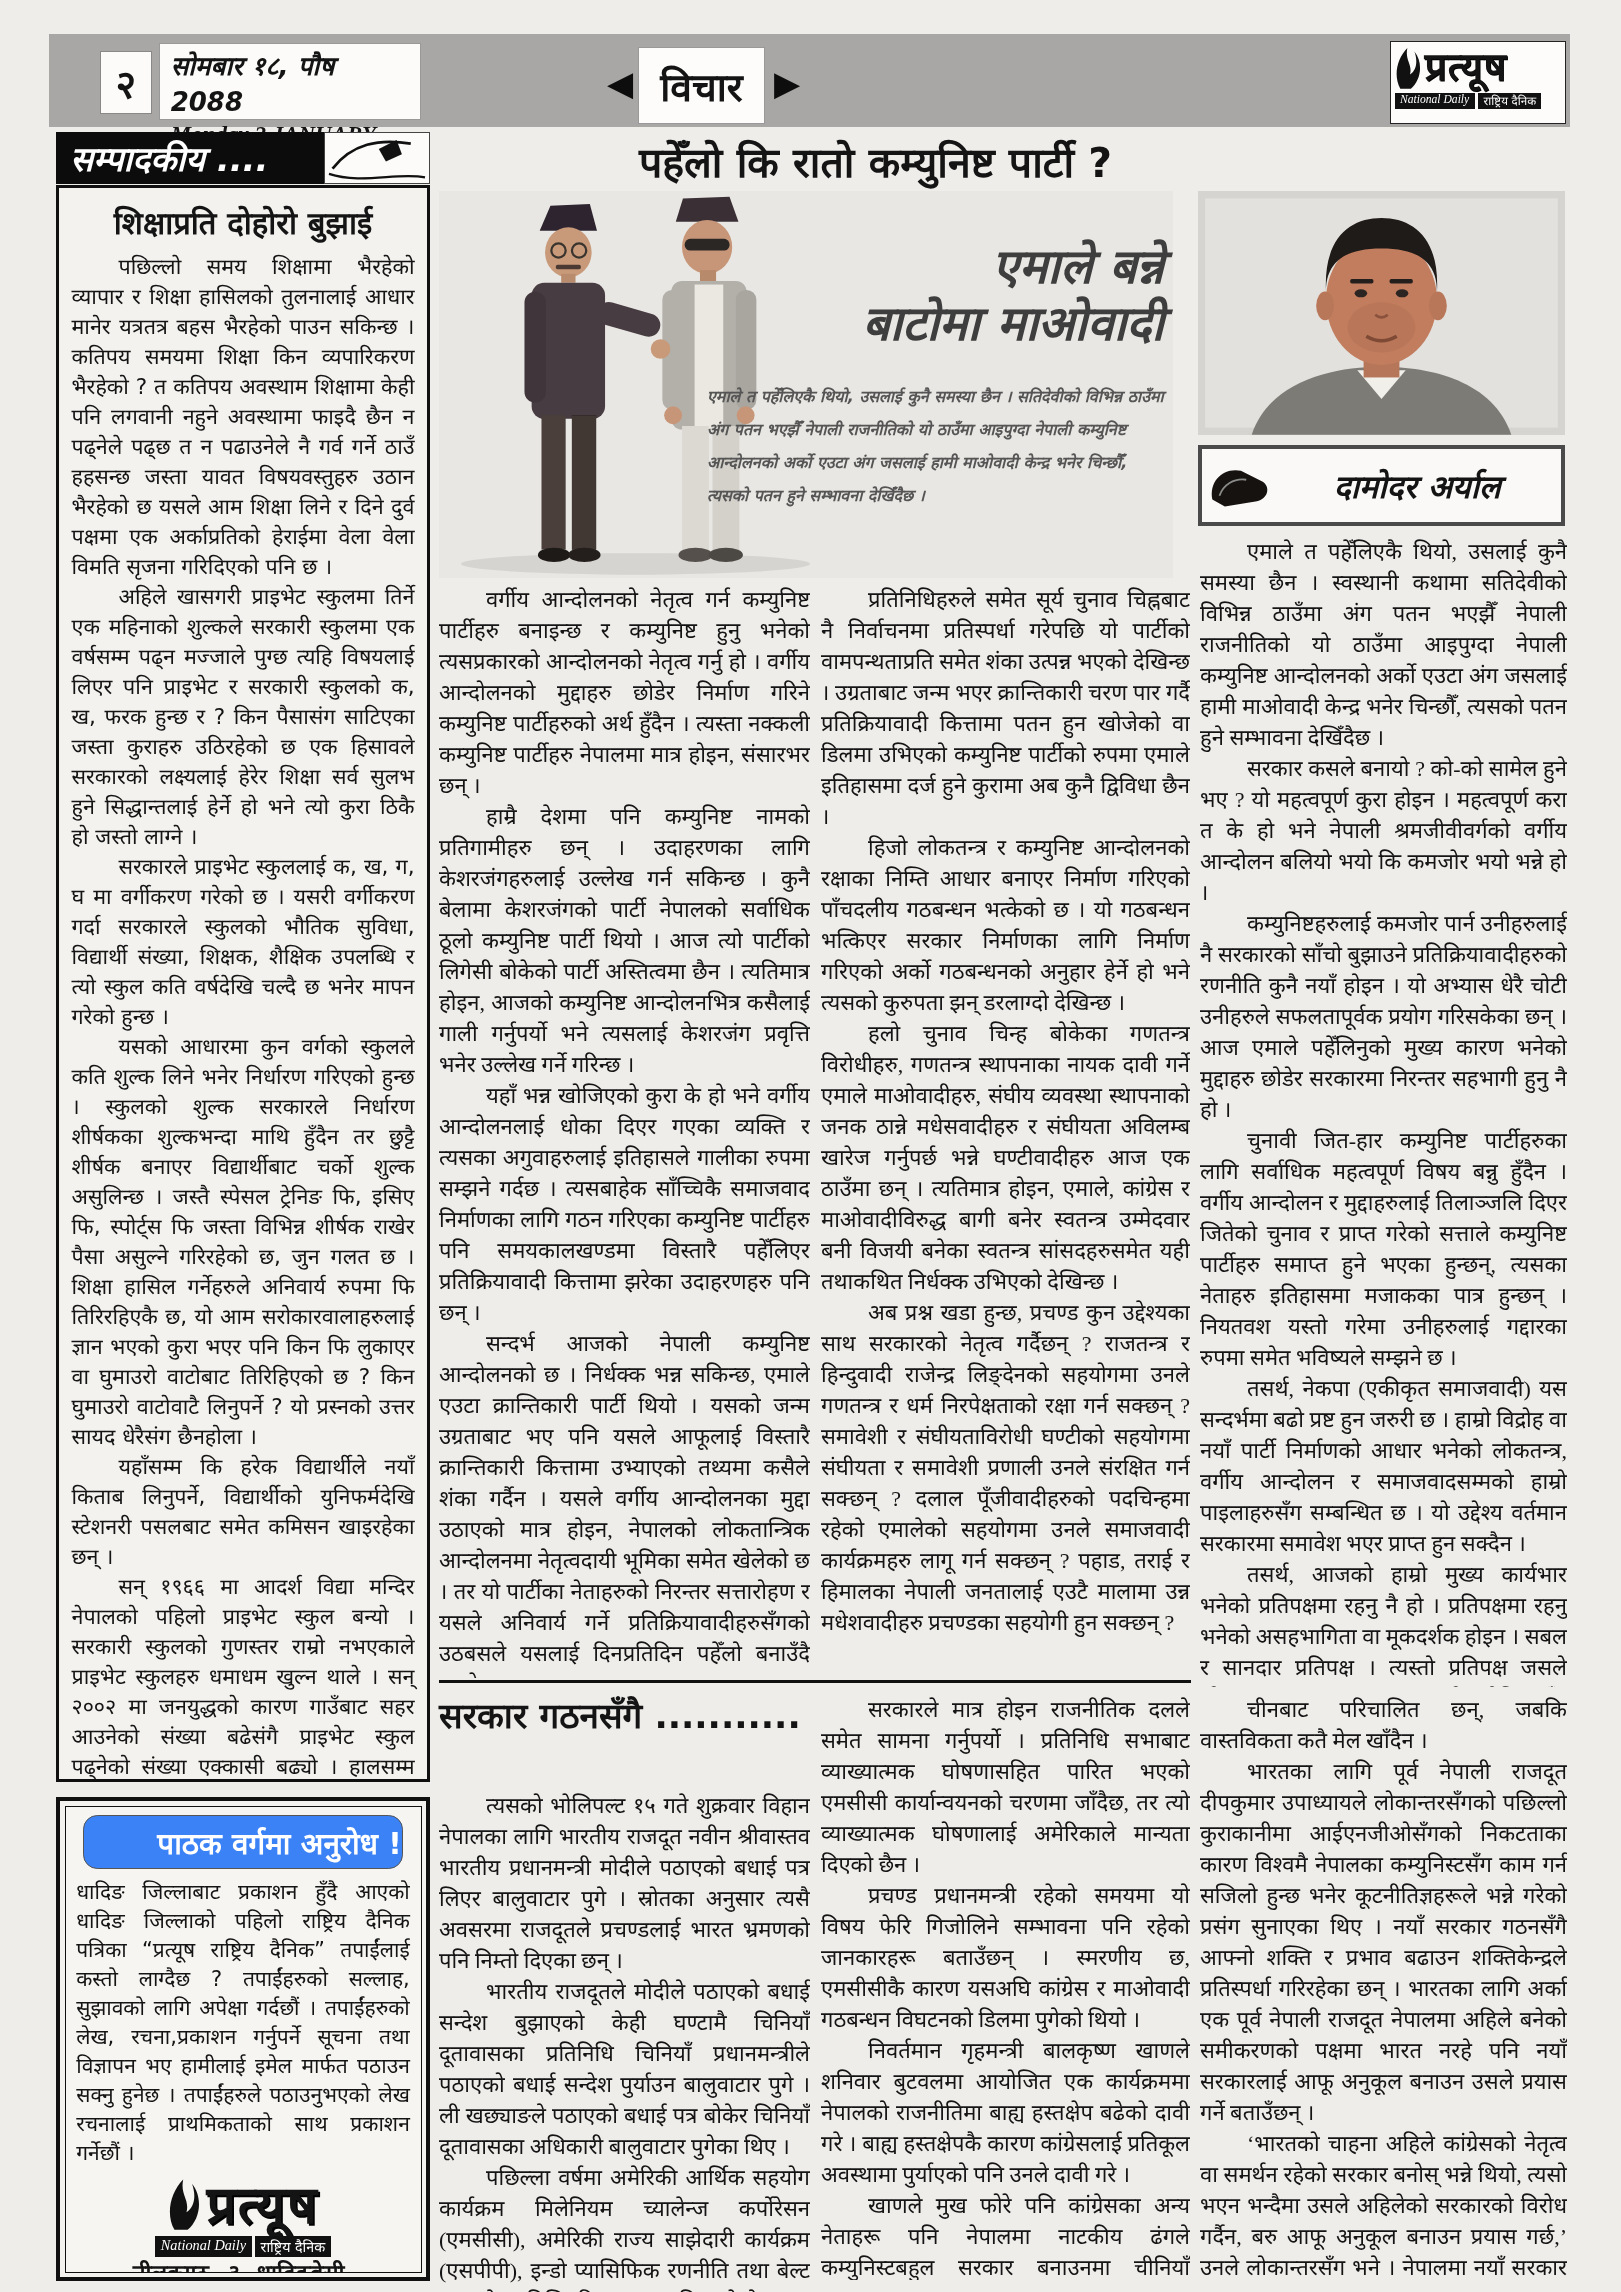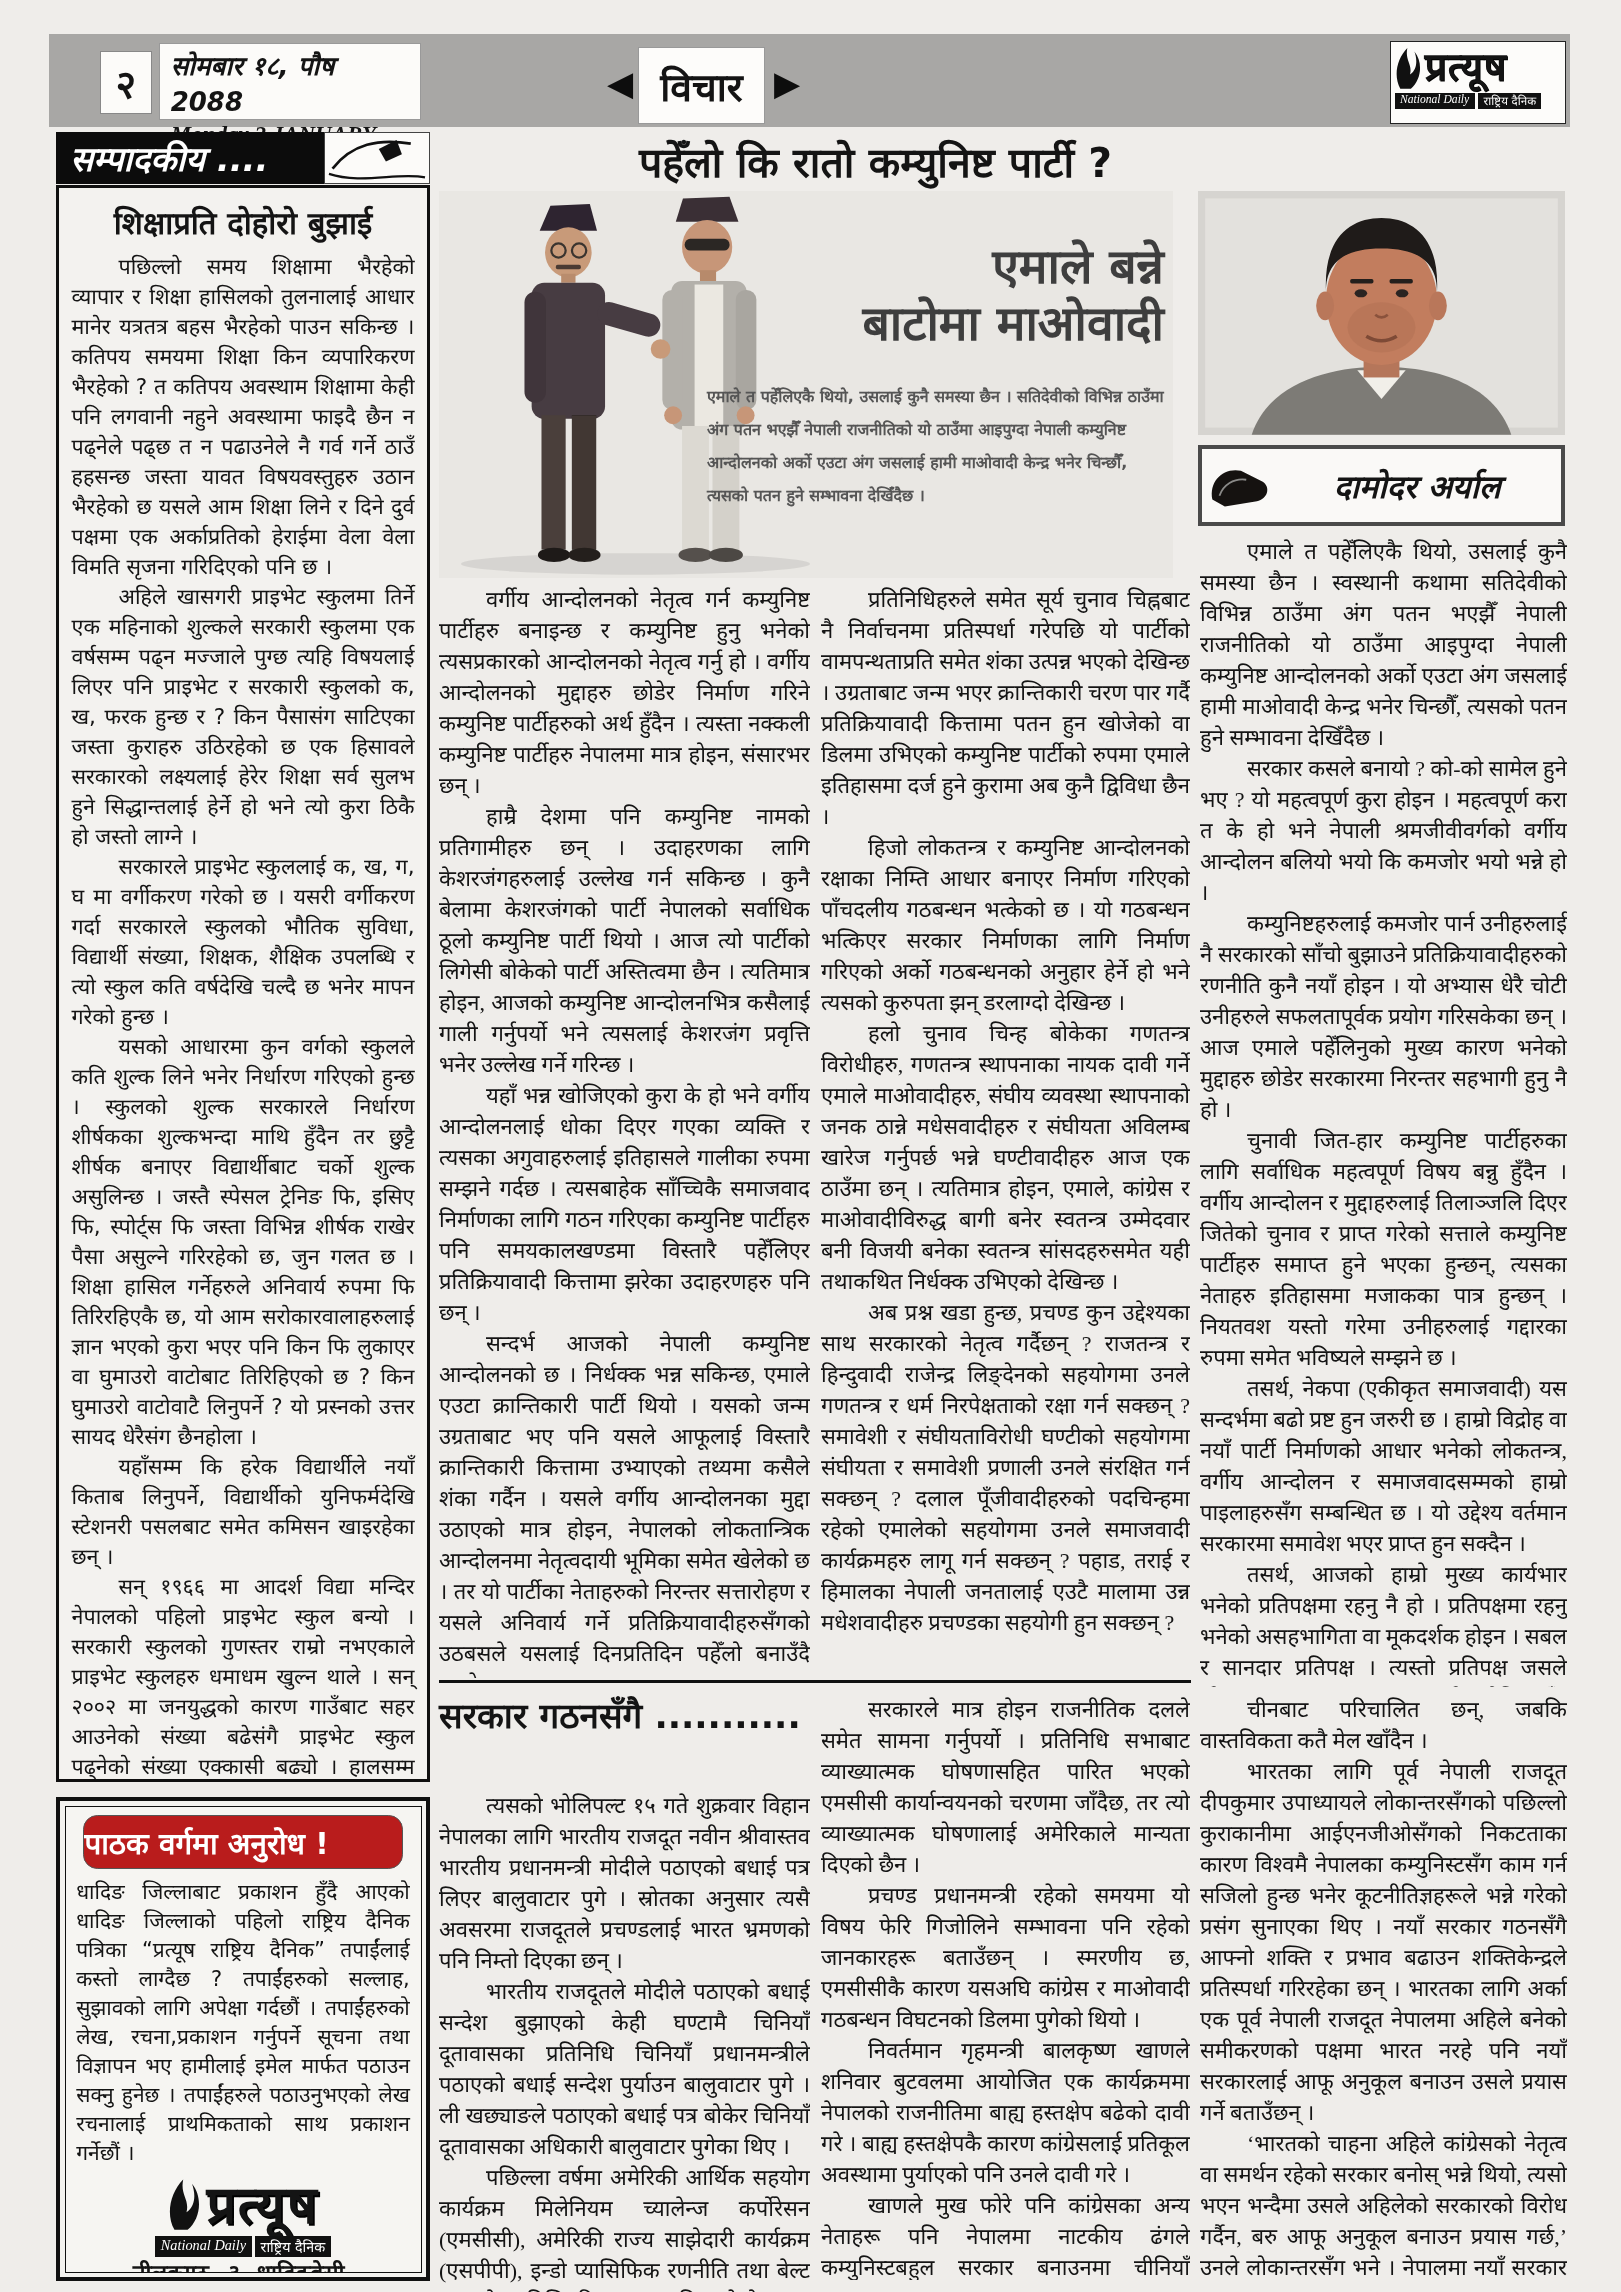--- a/index.html
+++ b/index.html
@@ -34,31 +34,31 @@
   .edpenbox{left:324px;top:132px;width:106px;height:52px;background:#fcfbf9;border:0.9px solid #444;box-sizing:border-box;}
   .edbox{left:56px;top:185px;width:374px;height:1597px;background:#f3f2ef;border:3.6px solid #101010;
          box-sizing:border-box;padding:9px 12.5px;overflow:hidden;}
   .edtitle{text-align:center;font-size:31px;font-weight:700;margin:3.6px 0 9px 0;}
   .edbox p{margin:0;text-indent:47px;text-align:justify;font-size:21.5px;line-height:30px;}
 
   
   .readerbox{left:56px;top:1797px;width:374px;height:484px;border:4.5px solid #101010;background:#f3f2ef;
              box-sizing:border-box;padding:4.5px;}
   .readerinner{border:1.8px solid #101010;height:100%;box-sizing:border-box;padding:7.2px 10.7px;background:#f6f5f2;overflow:hidden;}
-  .readertitle{background:#b91c1c;color:#fff;border-radius:14.3px;text-align:left;
+  .readertitle{background:#3b82f6;color:#fff;border-radius:14.3px;text-align:right;
                font-size:29.6px;font-weight:700;padding:5.4px 0;margin:1.8px 7.2px 9px 7.2px;border:0.9px solid #555;}
   .readerbody{font-size:21px;line-height:29px;text-align:justify;}
   .readerlogo{margin-top:7.2px;text-align:center;}
   .biglogo{display:inline-flex;flex-direction:column;align-items:center;}
   .biglogoname{font-size:52px;font-weight:700;line-height:54px;text-shadow:1.8px 1.8px 0 #000;letter-spacing:1.8px;}
   .addr{font-size:23px;font-weight:700;text-align:center;line-height:32px;}
 
   
   .headline{left:439px;top:133px;width:873px;text-align:center;font-size:41px;font-weight:700;}
-  .photo{left:439px;top:191px;width:734px;height:387px;background:#e9e7e3;overflow:hidden;}
+  .photo{left:439px;top:191px;width:734px;height:387px;background:#e9e7e3;overflow:hidden;font-style:italic;}
   .pulltitle{right:9px;top:47px;position:absolute;text-align:right;font-size:48px;line-height:57px;
              font-weight:700;color:#3e3e3e;}
   .pullbody{right:9px;top:189px;position:absolute;width:457px;text-align:left;
             font-size:16px;line-height:33px;font-weight:700;color:#555;}
   .portrait{left:1198px;top:191px;width:367px;height:244px;background:#d6d4d0;overflow:hidden;}
   .authorbox{left:1198px;top:445px;width:367px;height:81px;border:4.5px solid #4a4a4a;background:#faf9f7;
              box-sizing:border-box;display:flex;align-items:center;}
   .authorname{flex:1;text-align:center;font-size:32px;font-weight:700;font-style:italic;}
   .authorpen{width:66px;height:52px;margin-left:5.4px;}
 

